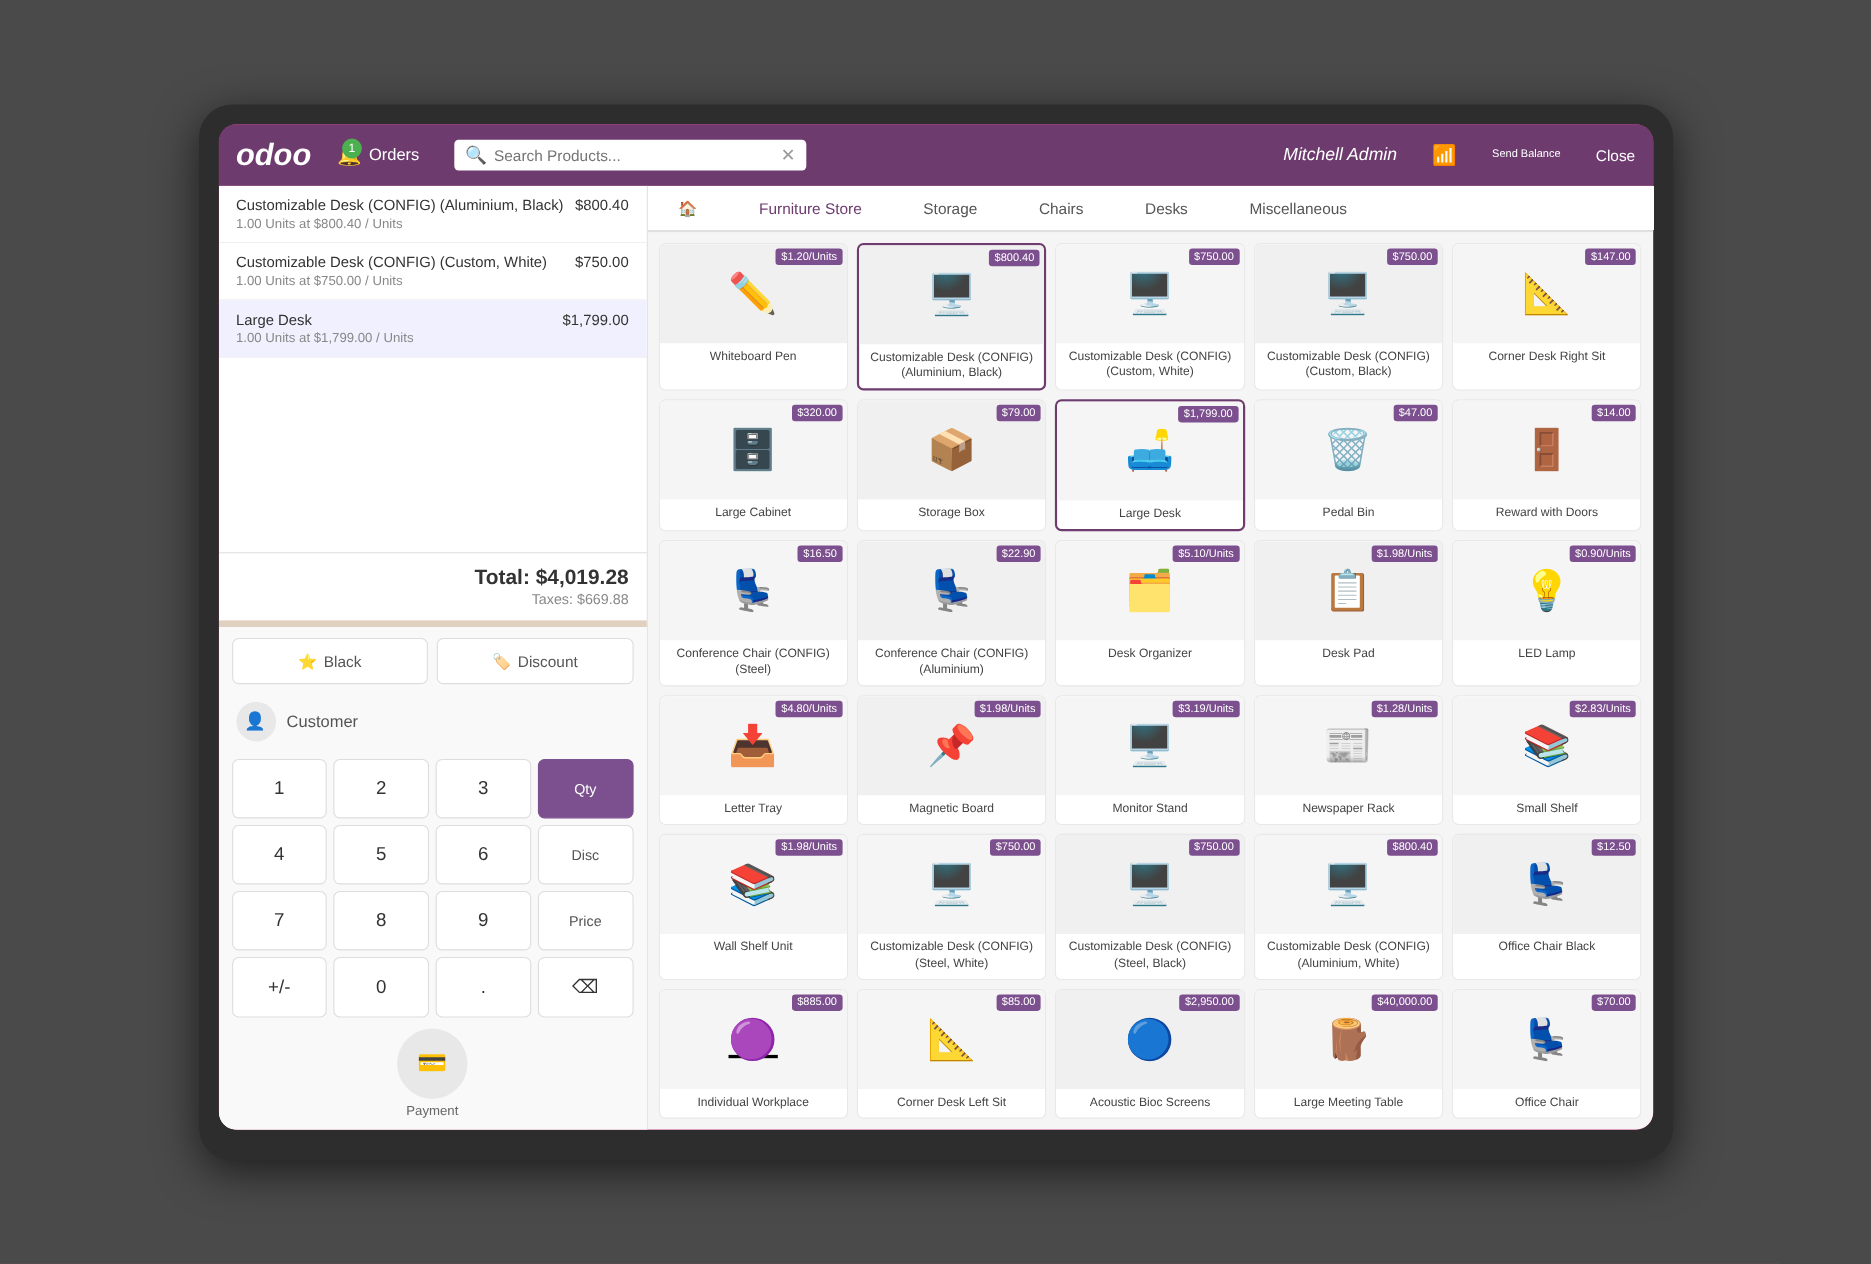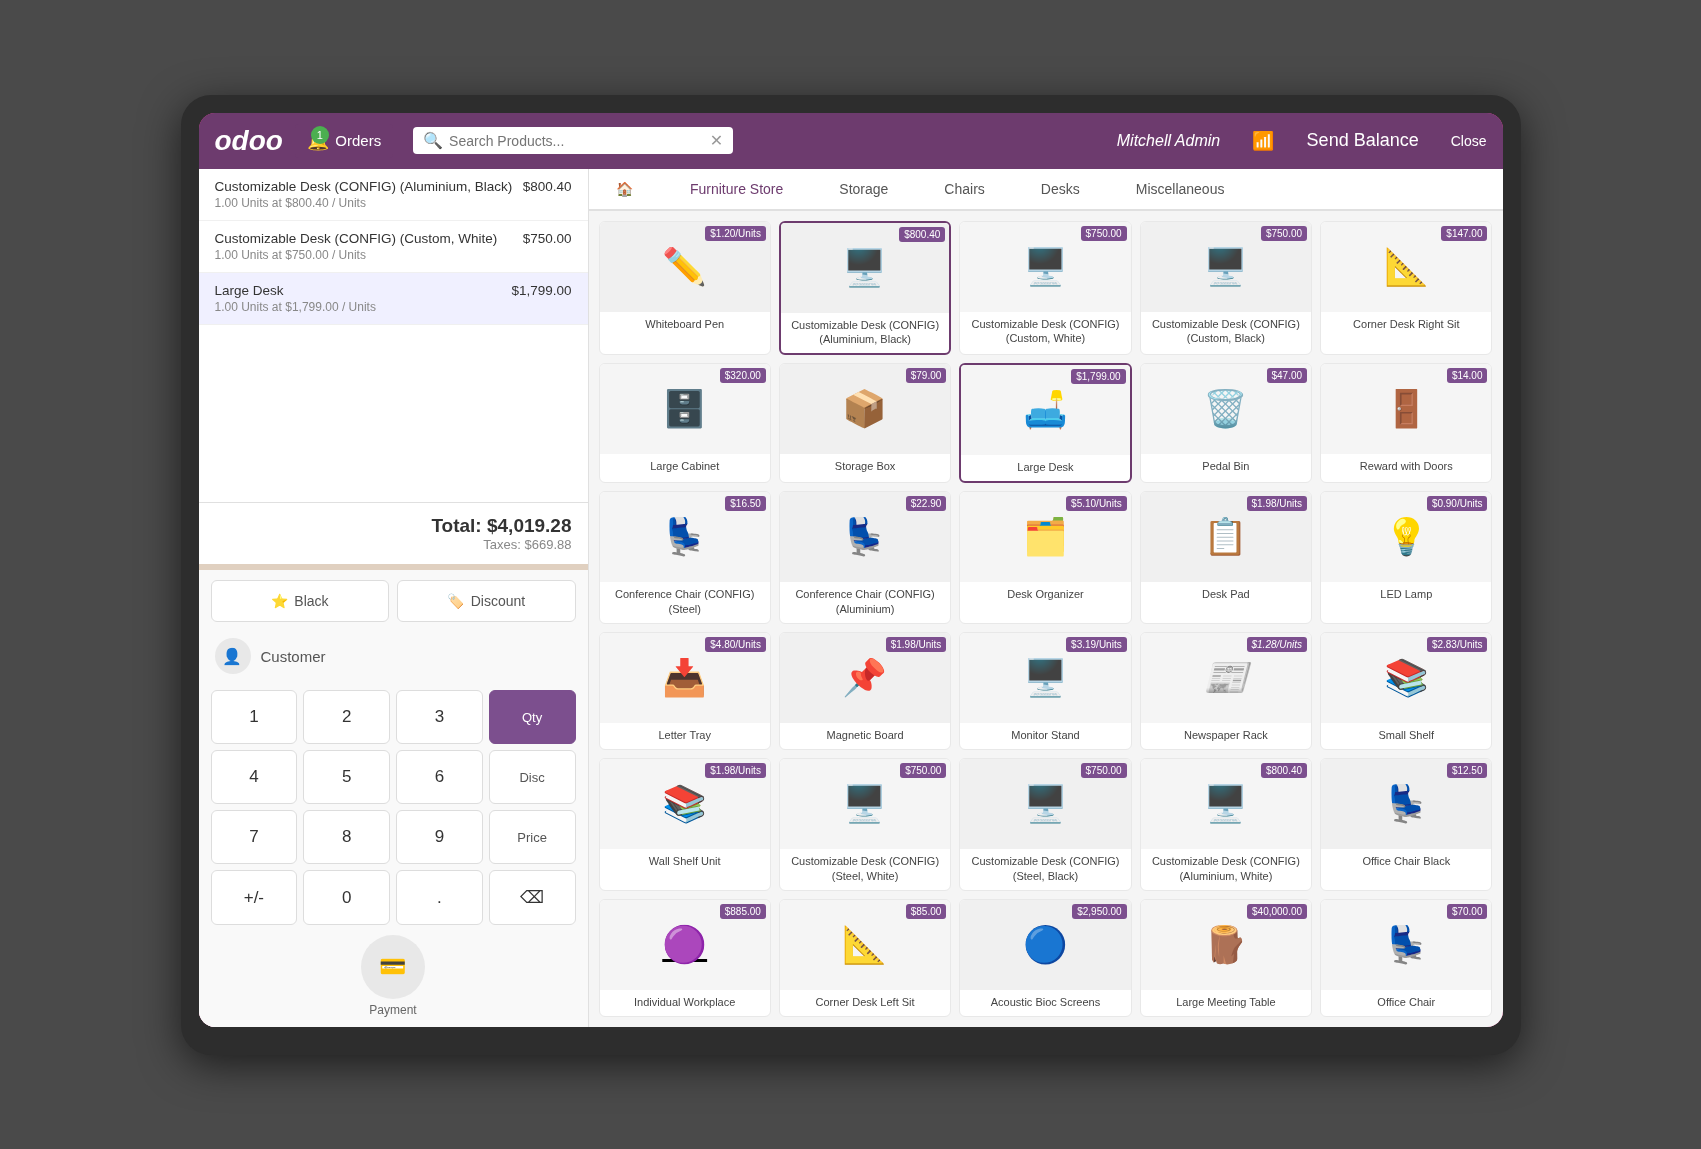--- a/index.html
+++ b/index.html
@@ -95,21 +95,21 @@
       gap: 32px;
       color: white;
     }
     .admin-name { font-size: 16px; font-style: italic; }
     .wifi-icon { font-size: 18px; }
     .send-balance-btn {
       background: transparent;
       border: none;
       color: white;
       cursor: pointer;
-      font-size: 18px;
+      font-size: 10px;
     }
     .close-btn {
       background: transparent;
       border: none;
       color: white;
       cursor: pointer;
       font-size: 14px;
     }
     
     .main-layout {
@@ -606,21 +606,21 @@
     <div class="product-name">Magnetic Board</div>
   </div>
             <div class="product-card">
     <div class="product-img-area" style="background:#f5f5f5;">
       <span class="price-badge">$3.19/Units</span>
       <span class="product-emoji">🖥️</span>
     </div>
     <div class="product-name">Monitor Stand</div>
   </div>
             <div class="product-card">
-    <div class="product-img-area" style="background:#f5f5f5;font-style:italic;">
+    <div class="product-img-area" style="background:#f5f5f5;">
       <span class="price-badge">$1.28/Units</span>
       <span class="product-emoji">📰</span>
     </div>
     <div class="product-name">Newspaper Rack</div>
   </div>
             <div class="product-card">
     <div class="product-img-area" style="background:#f5f5f5;">
       <span class="price-badge">$2.83/Units</span>
       <span class="product-emoji">📚</span>
     </div>

